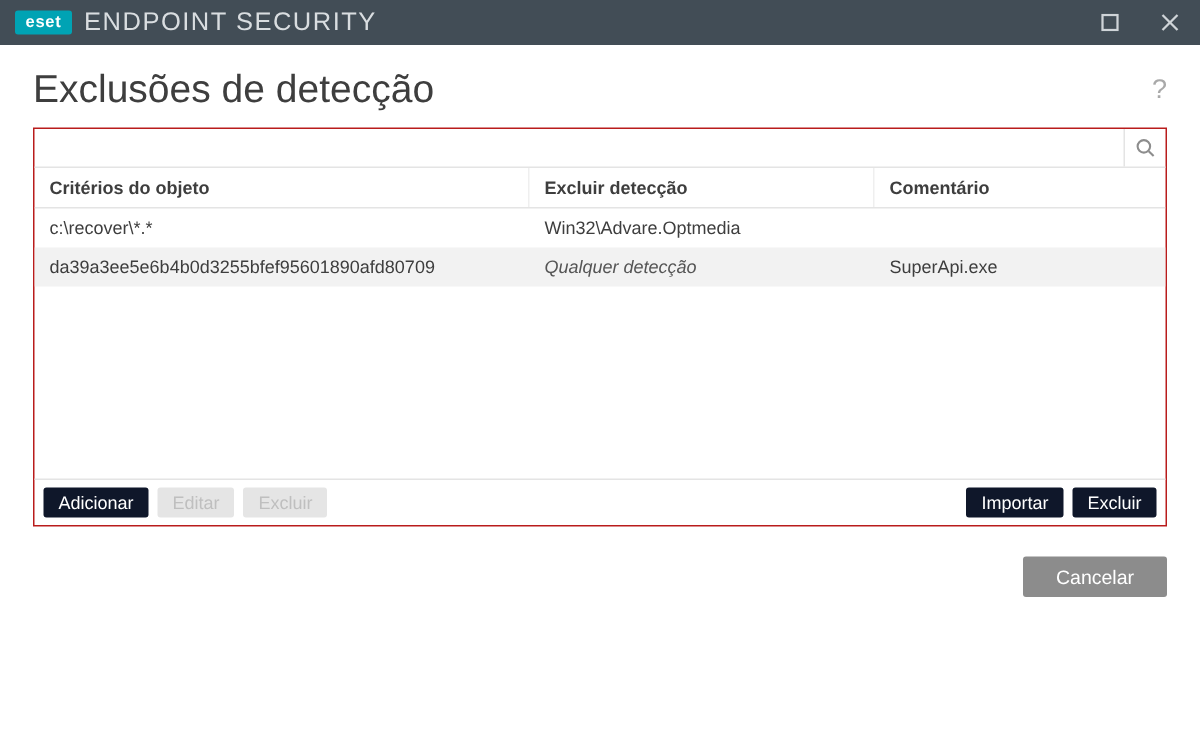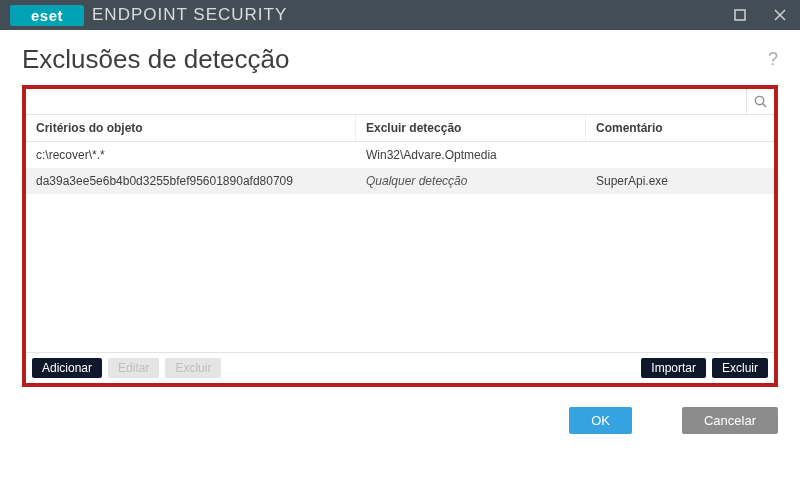--- a/index.html
+++ b/index.html
@@ -11,22 +11,22 @@
     background: #424D56;
     color: #fff;
     display: flex;
     align-items: center;
     padding: 0 0 0 10px;
   }
   .brand-logo {
     background: #00A3B4;
     color: #fff;
     font-weight: bold;
-    font-size: 15px;
-    padding: 2px 21px;
+    font-size: 11px;
+    padding: 2px 7px;
     border-radius: 2px;
     margin-right: 8px;
     letter-spacing: 0.5px;
   }
   .titlebar-title {
     font-size: 17px;
     letter-spacing: 1px;
     color: #d9dde0;
     font-weight: 300;
   }
@@ -56,22 +56,22 @@
   }
   .help-icon {
     color: #a9a9a9;
     font-size: 18px;
     cursor: pointer;
   }
 
   
   .content {
     margin: 0 22px;
-    border: 4px solid #b91c1c;
-    height: 302px;
+    border: 1px solid #b91c1c;
+    height: 266px;
     display: flex;
     flex-direction: column;
   }
   
   .searchbar {
     border-bottom: 1px solid #e4e4e4;
     display: flex;
     align-items: center;
     height: 26px;
   }
@@ -228,15 +228,14 @@
     <button class="btn-sm disabled">Editar</button>
     <button class="btn-sm disabled">Excluir</button>
     <span class="spacer"></span>
     <button class="btn-sm">Importar</button>
     <button class="btn-sm">Excluir</button>
   </div>
 
 </div>
 
 <div class="footer">
-  <button class="btn btn-primary">OK</button>
   <button class="btn btn-secondary">Cancelar</button>
 </div>
 
 </body></html>

